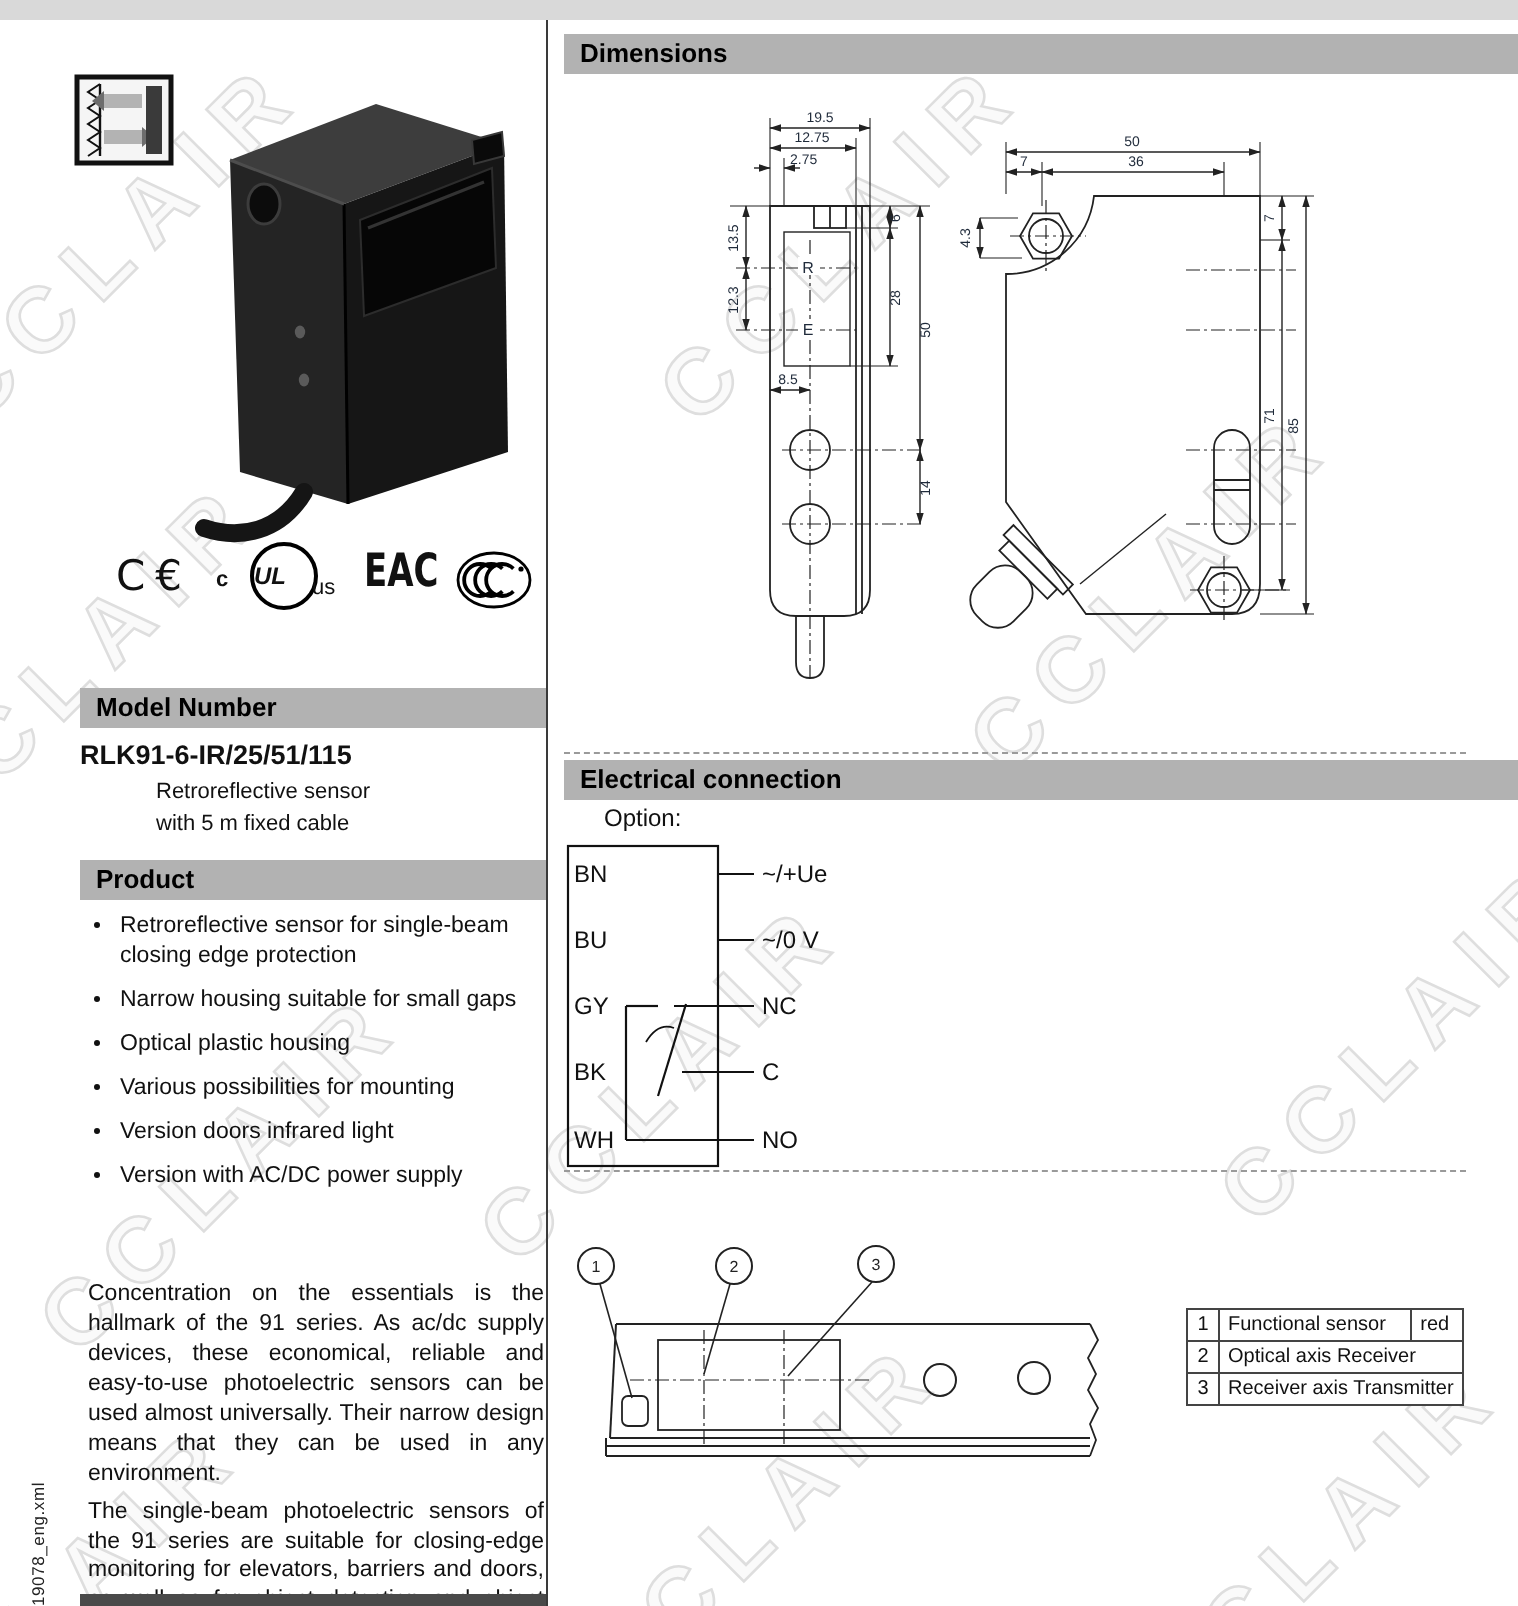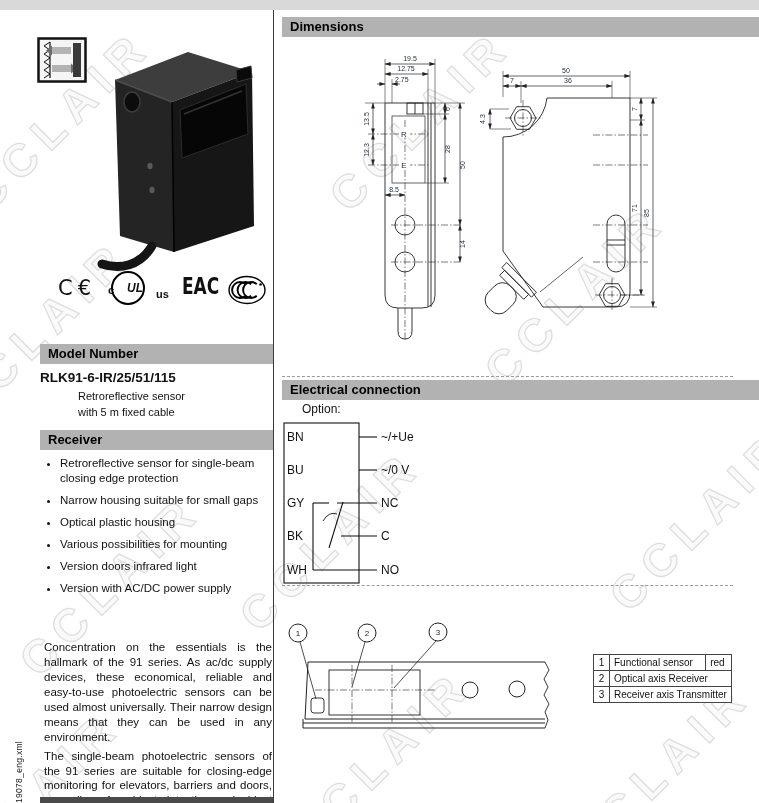--- a/index.html
+++ b/index.html
@@ -24,23 +24,23 @@
   .pinfo p{margin:4px;}
   .vfile{position:absolute;left:14px;top:687px;height:116px;font-size:8.5px;color:#222;
          writing-mode:vertical-rl;transform:rotate(180deg);z-index:2;letter-spacing:.3px;}
   .nextbar{position:absolute;left:40px;top:797px;width:233px;height:6px;background:#4a4a4a;z-index:2;}
   .abs{position:absolute;z-index:2;}
   
   .certs{position:absolute;left:56px;top:266px;width:215px;height:46px;z-index:2;}
   .ce{position:absolute;left:2px;top:10px;font-family:"DejaVu Sans",sans-serif;font-size:21px;letter-spacing:5px;}
   .ulmark{position:absolute;left:52px;top:2px;width:62px;height:42px;}
   .ul-c{position:absolute;left:0;top:16px;font-size:11px;font-weight:bold;}
-  .ul-circle{position:absolute;left:3px;top:3px;width:30px;height:30px;border:2.5px solid #000;border-radius:50%;
-             text-align:right;line-height:30px;font-size:12px;font-weight:bold;font-style:italic;}
-  .ul-us{position:absolute;left:48px;top:20px;font-size:11px;font-weight:bold;}
+  .ul-circle{position:absolute;left:17px;top:3px;width:30px;height:30px;border:2.5px solid #000;border-radius:50%;
+             text-align:left;line-height:30px;font-size:12px;font-weight:bold;font-style:italic;}
+  .ul-us{position:absolute;left:48px;top:20px;font-size:11px;font-weight:normal;}
   .eac{position:absolute;left:126px;top:10px;font-size:17px;font-weight:bold;transform:scaleY(1.35);
        font-family:"DejaVu Sans",sans-serif;letter-spacing:0;}
   .ccc{position:absolute;left:170px;top:6px;}
   
   table.ind{border-collapse:collapse;font-size:10px;z-index:2;position:absolute;left:593px;top:654px;background:#fff;}
   table.ind td{border:1px solid #444;padding:1px 4px;height:13px;white-space:nowrap;}
   table.ind td.n{text-align:center;width:9px;padding:1px 3px;}
   
   svg{overflow:visible;}
   svg text{font-family:"Liberation Sans",sans-serif;fill:#222;}
@@ -109,21 +109,21 @@
       <path d="M30.7,12.3 A8,8 0 1 0 30.7,23.7" fill="none" stroke="#000" stroke-width="1.9"></path>
       <circle cx="34.5" cy="12.5" r="1.3" fill="#000"></circle>
     </svg>
   </div>
 
   <div class="hdr hdr-left" style="top:344px;">Model Number</div>
   <div class="txt model-code" style="left:40px;top:370px;">RLK91-6-IR/25/51/115</div>
   <div class="txt model-line" style="left:40px;top:390px;">Retroreflective sensor</div>
   <div class="txt model-line" style="left:40px;top:406px;text-align:right;">with 5 m fixed cable</div>
 
-  <div class="hdr hdr-left" style="top:430px;">Receiver</div>
+  <div class="hdr hdr-left" style="top:430px;">Product</div>
   <ul class="feat txt">
     <li>Retroreflective sensor for single-beam closing edge protection</li>
     <li>Narrow housing suitable for small gaps</li>
     <li>Optical plastic housing</li>
     <li>Various possibilities for mounting</li>
     <li>Version doors infrared light</li>
     <li>Version with AC/DC power supply</li>
   </ul>
 
   <div class="pinfo txt">

